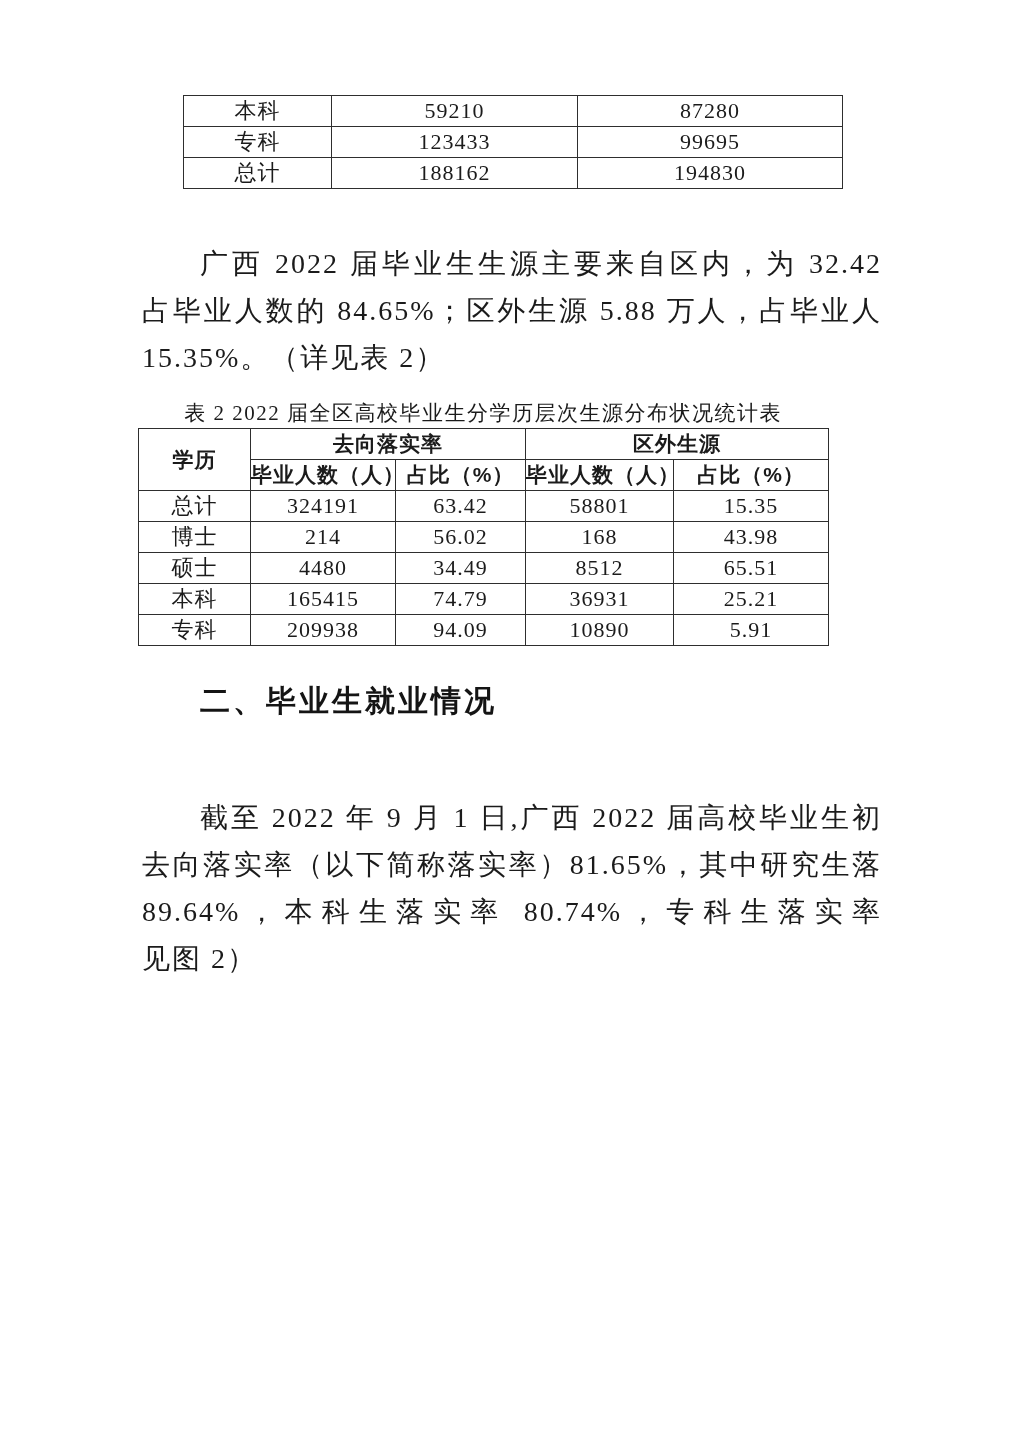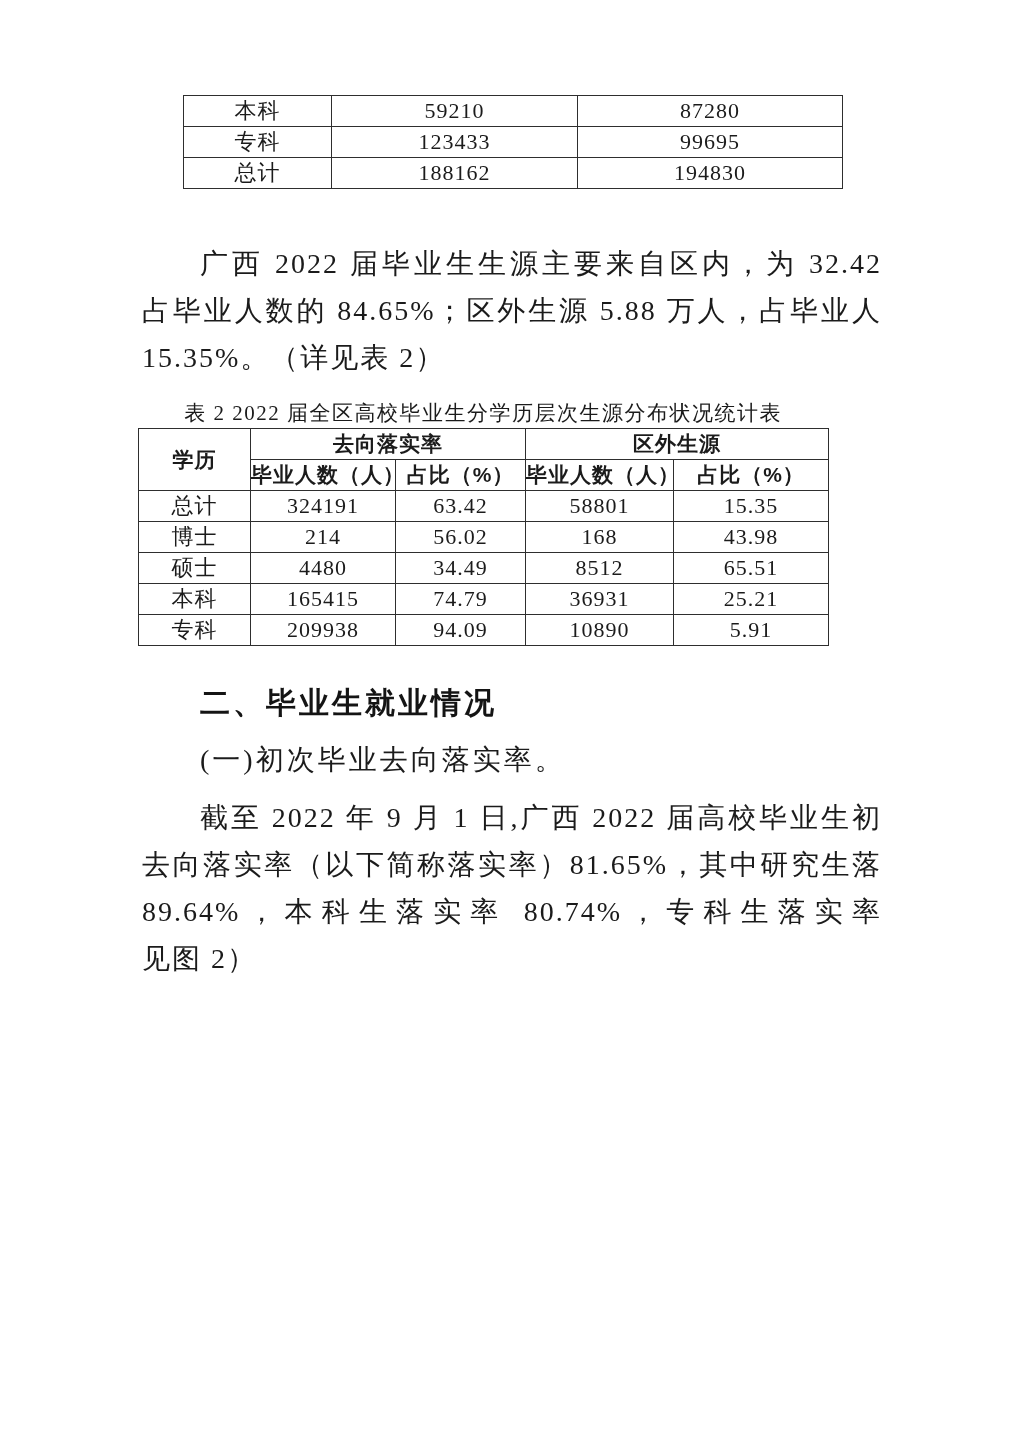--- a/index.html
+++ b/index.html
@@ -47,21 +47,21 @@
   }
   .para { position: absolute; left: 142px; width: 740px; }
   .p1 { top: 240px; }
   .p2 { top: 794px; }
   .line { line-height: 47px; font-size: 28px; letter-spacing: 2px; white-space: nowrap; }
   .line.full { text-align: justify; text-align-last: justify; white-space: normal; height: 47px; overflow: hidden; }
   .line.indent { text-indent: 58px; }
 
   .h2 {
     position: absolute; left: 200px; top: 682px;
-    font-family: Liberation Serif, serif;
+    font-family: Liberation Mono, monospace;
     font-weight: bold; font-size: 30px; letter-spacing: 3px; line-height: 42px;
     color: #141414;
   }
   .h2sub {
     position: absolute; left: 200px; top: 740px;
     font-size: 28px; letter-spacing: 3px; line-height: 40px;
   }
 
   .fcap {
     position: absolute; left: 167px; top: 1022px; width: 740px;
@@ -168,21 +168,20 @@
         <td>专科</td>
         <td>209938</td>
         <td>94.09</td>
         <td>10890</td>
         <td>5.91</td>
       </tr>
     </tbody>
   </table>
 
   <div class="h2">二、毕业生就业情况</div>
-  <div class="h2sub">(一)初次毕业去向落实率。</div>
 
   <div class="para p2">
     <div class="line indent full">截至 2022 年 9 月 1 日,广西 2022 届高校毕业生初次毕业</div>
     <div class="line full">去向落实率（以下简称落实率）81.65%，其中研究生落实率</div>
     <div class="line full">89.64%，本科生落实率 80.74%，专科生落实率 81.75%。（详</div>
     <div class="line">见图 2）</div>
   </div>
 
   <div class="figure-area"></div>
 

